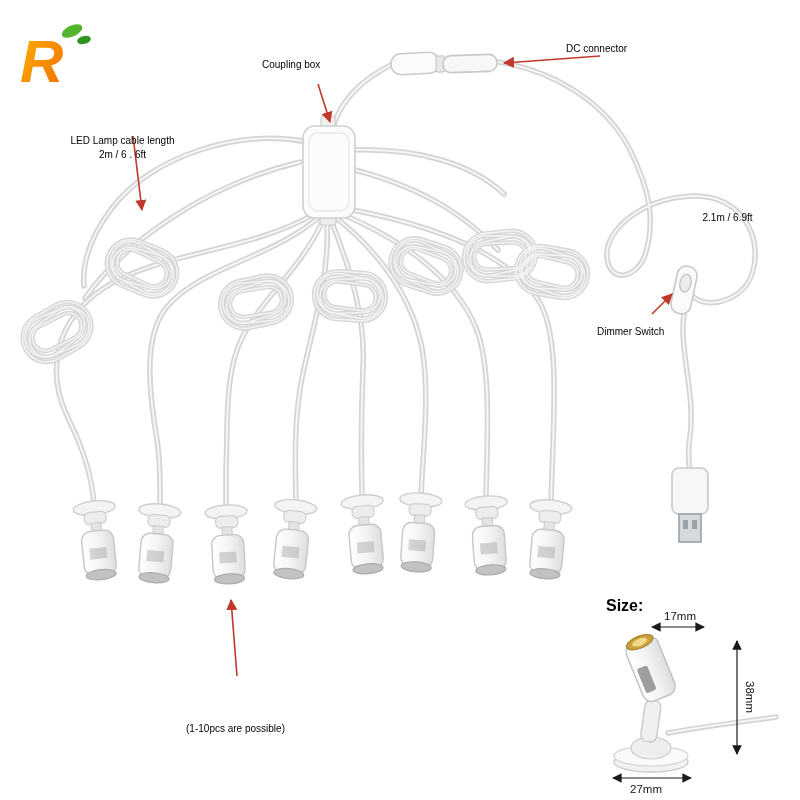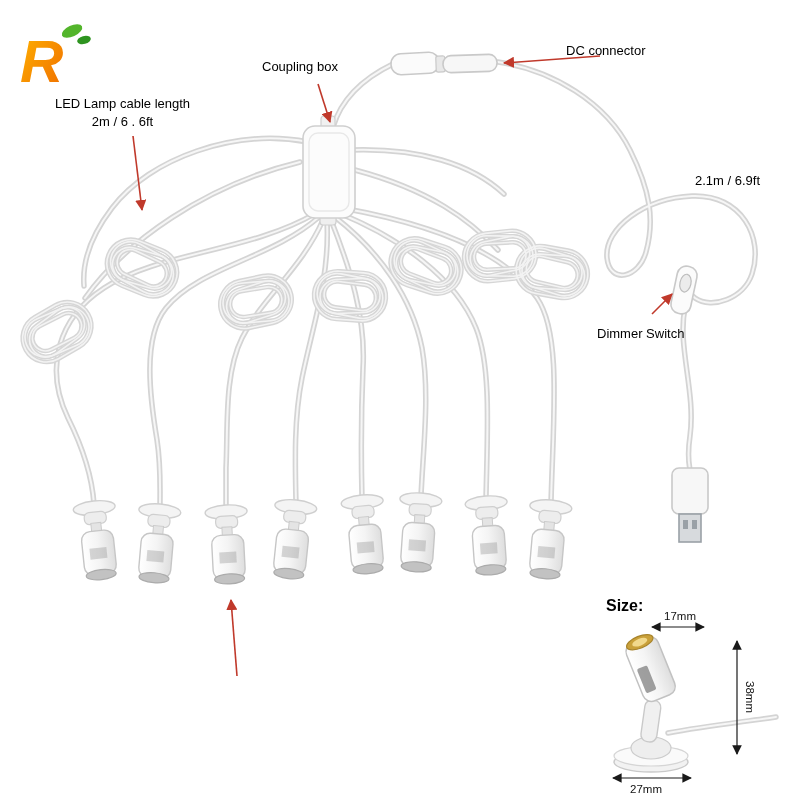--- a/index.html
+++ b/index.html
@@ -3,24 +3,24 @@
 <meta charset="utf-8">
 <style>
   * { box-sizing: border-box; margin: 0; padding: 0; }
   html,body { background:#ffffff; }
   .stage{
     position:relative; width:800px; height:800px; background:#ffffff;
     font-family:"Liberation Sans", sans-serif; color:#111; overflow:hidden;
   }
   .art{ position:absolute; inset:0; width:800px; height:800px; }
   .lbl{
-    position:absolute; font-size:13px; line-height:1.35; color:#000;
+    position:absolute; font-size:10px; line-height:1.35; color:#000;
     white-space:nowrap;
   }
-  .lbl.center{ text-align:center; white-space:normal; }
+  .lbl.center{ text-align:center; white-space:normal;margin-top:39px; }
   .size-title{
     position:absolute; left:606px; top:597px; font-size:16px; font-weight:bold; color:#000;
   }
   .logo{ position:absolute; left:12px; top:18px; width:88px; height:82px; }
 </style>
 </head>
 <body>
 
 <div class="stage">
 
@@ -216,17 +216,18 @@
     <div>2m / 6 . 6ft</div>
   </div>
 
   <div class="lbl center" style="left:660px; top:172px; width:135px;">
     <div>2.1m / 6.9ft</div>
   </div>
 
   <div class="lbl" style="left:597px; top:318px;margin-top:7px;">Dimmer Switch</div>
 
   <div class="lbl center" style="left:128px; top:683px; width:215px;">
+    <div>(1-10pcs are possible)</div>
   </div>
 
   <div class="size-title">Size:</div>
 
 </div>
 
 </body></html>

